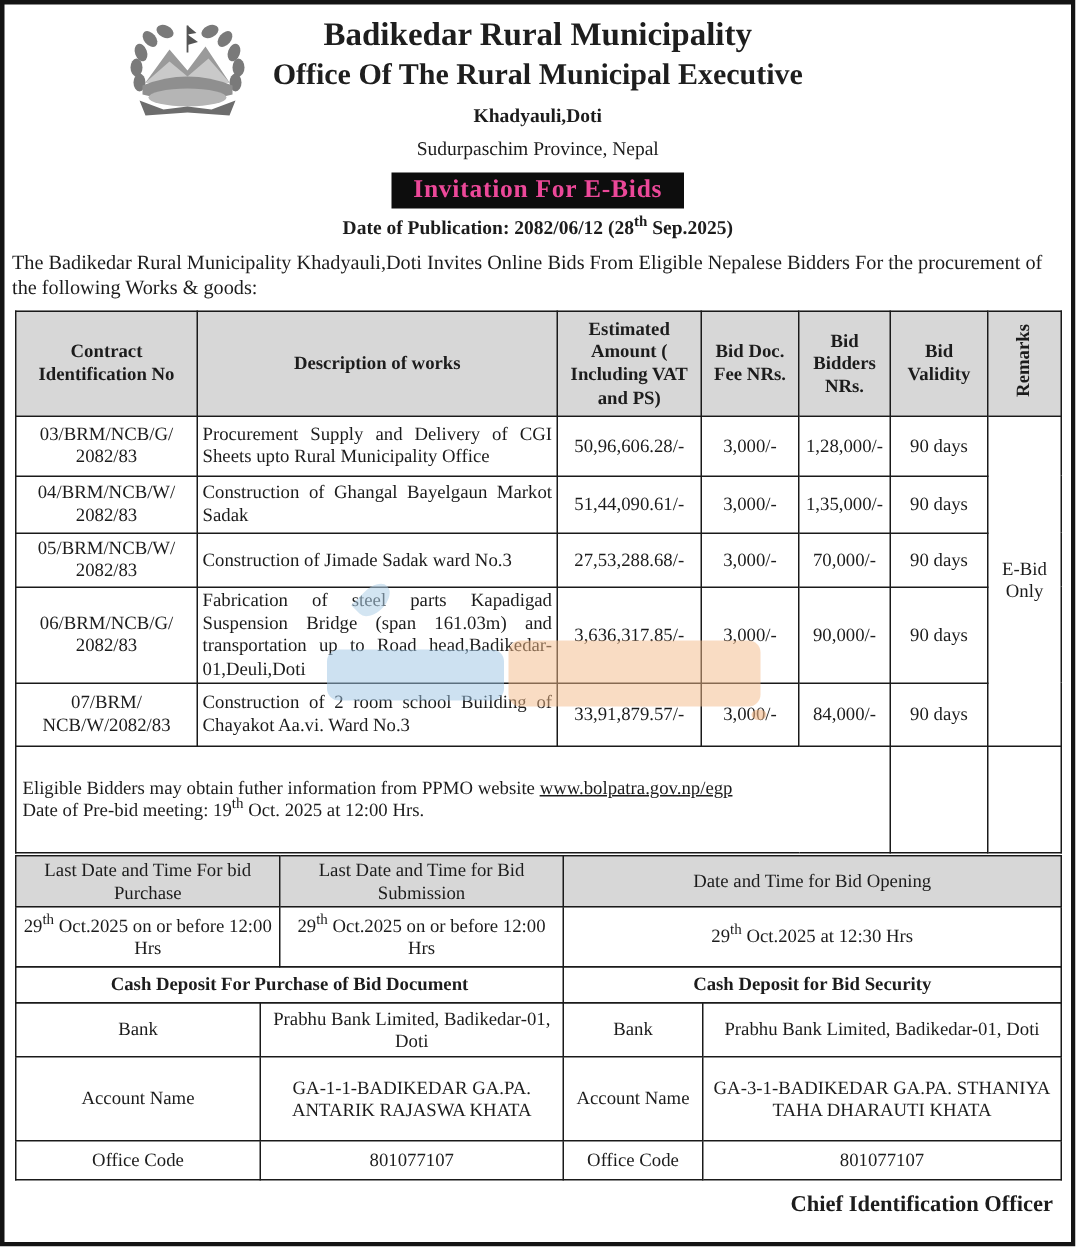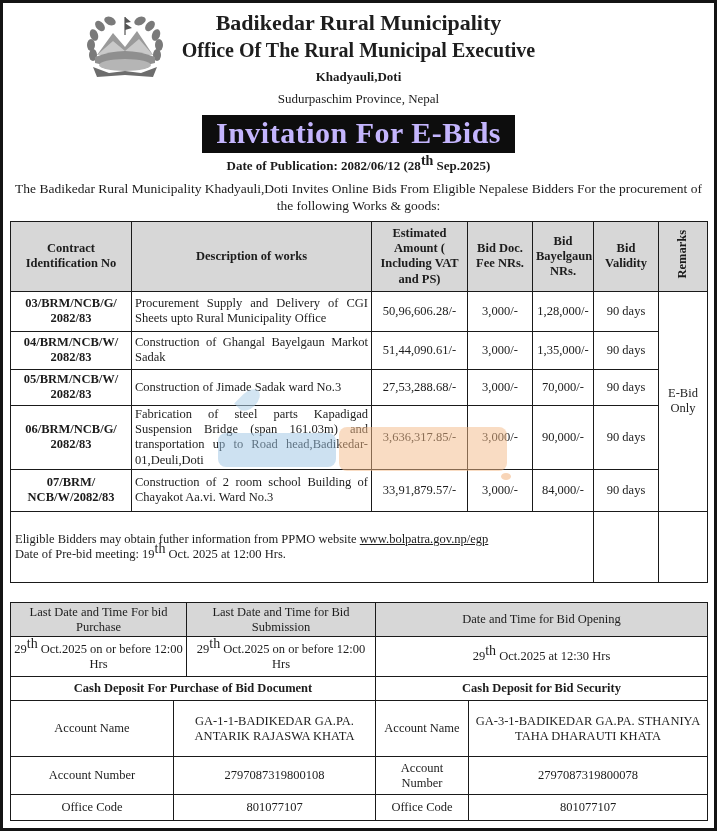--- a/index.html
+++ b/index.html
@@ -15,43 +15,43 @@
   }
   
   .hdr{position:relative;text-align:center;padding-top:8px;}
   .logo{position:absolute;left:76px;top:12px;width:92px;height:68px;}
   .t-muni{font-size:22px;font-weight:bold;color:#1e1e1e;line-height:1.1;}
   .t-office{font-size:20px;font-weight:bold;color:#1e1e1e;line-height:1.25;margin-top:3px;}
   .t-place{font-size:13px;font-weight:bold;margin-top:6px;}
   .t-prov{font-size:13px;font-weight:normal;margin-top:6px;}
   .banner{
     display:inline-block;margin-top:8px;
-    background:#0d0d0d;color:#c4b5fd;
-    font-size:30px;font-weight:bold;
+    background:#0d0d0d;color:#ec4899;
+    font-size:17px;font-weight:bold;
     padding:1px 14px 3px 14px;letter-spacing:.5px;
   }
   .pubdate{font-size:13px;font-weight:bold;margin-top:5px;}
-  sup{font-size:14px;vertical-align:super;line-height:0;}
-  
-  .intro{font-size:13.5px;line-height:1.25;margin:7px 5px 6px 5px;text-align:center;}
+  sup{font-size:10px;vertical-align:super;line-height:0;}
+  
+  .intro{font-size:13.5px;line-height:1.25;margin:7px 5px 6px 5px;text-align:left;}
   
   table{border-collapse:collapse;table-layout:fixed;width:697px;margin-left:7px;}
   td,th{border:1px solid #1a1a1a;font-size:12.5px;font-weight:normal;
         text-align:center;vertical-align:middle;padding:1px 3px;box-sizing:border-box;
         line-height:1.22;}
   th{font-weight:bold;background:#d7d7d7;}
   .desc{text-align:justify;}
   .vtext{writing-mode:vertical-rl;transform:rotate(180deg);font-weight:bold;white-space:nowrap;}
   .notice-cell{text-align:left;font-size:12.5px;padding:20px 4px;}
   .notice-cell .lnk{text-decoration:underline;}
   .gray{background:#d7d7d7;}
   .bold{font-weight:bold;}
   .stack{margin-top:-1px;}
-  .t2{margin-top:19px;}
-  .wrapid{overflow-wrap:anywhere;font-weight:bold;}
+  .t2{margin-top:1px;}
+  .wrapid{overflow-wrap:anywhere;}
   
   .watermark{position:absolute;left:210px;top:382px;width:310px;height:95px;pointer-events:none;}
   .wm-blue{position:absolute;left:5px;top:48px;width:118px;height:34px;border-radius:8px;
            background:#9cc4e4;opacity:.5;}
   .wm-drop{position:absolute;left:28px;top:2px;width:16px;height:26px;border-radius:50% 50% 50% 0;
            transform:rotate(45deg);background:#aecfe8;opacity:.55;}
   .wm-orange{position:absolute;left:126px;top:42px;width:168px;height:44px;border-radius:8px;
              background:#f4b988;opacity:.5;}
   .wm-dot{position:absolute;left:288px;top:88px;width:10px;height:7px;border-radius:50%;
           background:#f4b988;opacity:.6;}
@@ -111,21 +111,21 @@
         <col style="width:61px">
         <col style="width:65px">
         <col style="width:49px">
     </colgroup>
     <tbody>
         <tr style="height:70px">
       <th>Contract Identification No</th>
       <th>Description of works</th>
       <th>Estimated Amount ( Including VAT and PS)</th>
       <th>Bid Doc. Fee NRs.</th>
-      <th>Bid Bayelgaun NRs.</th>
+      <th>Bid Bidders NRs.</th>
       <th>Bid Validity</th>
       <th><span class="vtext">Remarks</span></th>
     </tr>
     <tr style="height:40px">
       <td class="wrapid">03/BRM/NCB/G/ 2082/83</td>
       <td class="desc">Procurement Supply and Delivery of CGI Sheets upto Rural Municipality Office</td>
       <td>50,96,606.28/-</td>
       <td>3,000/-</td>
       <td>1,28,000/-</td>
       <td>90 days</td>
@@ -215,32 +215,32 @@
     </table>
 
   <table class="stack">
     <colgroup>
         <col style="width:163px">
         <col style="width:202px">
         <col style="width:93px">
         <col style="width:239px">
       </colgroup>
     <tbody>
+        <tr style="height:36px">
+      <td>Bank</td>
+      <td>Prabhu Bank Limited, Badikedar-01, Doti</td>
+      <td>Bank</td>
+      <td>Prabhu Bank Limited, Badikedar-01, Doti</td>
+    </tr>
     <tr style="height:56px">
       <td>Account Name</td>
       <td>GA-1-1-BADIKEDAR GA.PA. ANTARIK RAJASWA KHATA</td>
       <td>Account Name</td>
       <td>GA-3-1-BADIKEDAR GA.PA. STHANIYA TAHA DHARAUTI KHATA</td>
     </tr>
-    <tr style="height:38px">
-      <td>Account Number</td>
-      <td>2797087319800108</td>
-      <td>Account Number</td>
-      <td>2797087319800078</td>
-    </tr>
     <tr style="height:26px">
       <td>Office Code</td>
       <td>801077107</td>
       <td>Office Code</td>
       <td>801077107</td>
     </tr>
   </tbody>
     </table>
 
   <div class="sig">Chief Identification Officer</div>

